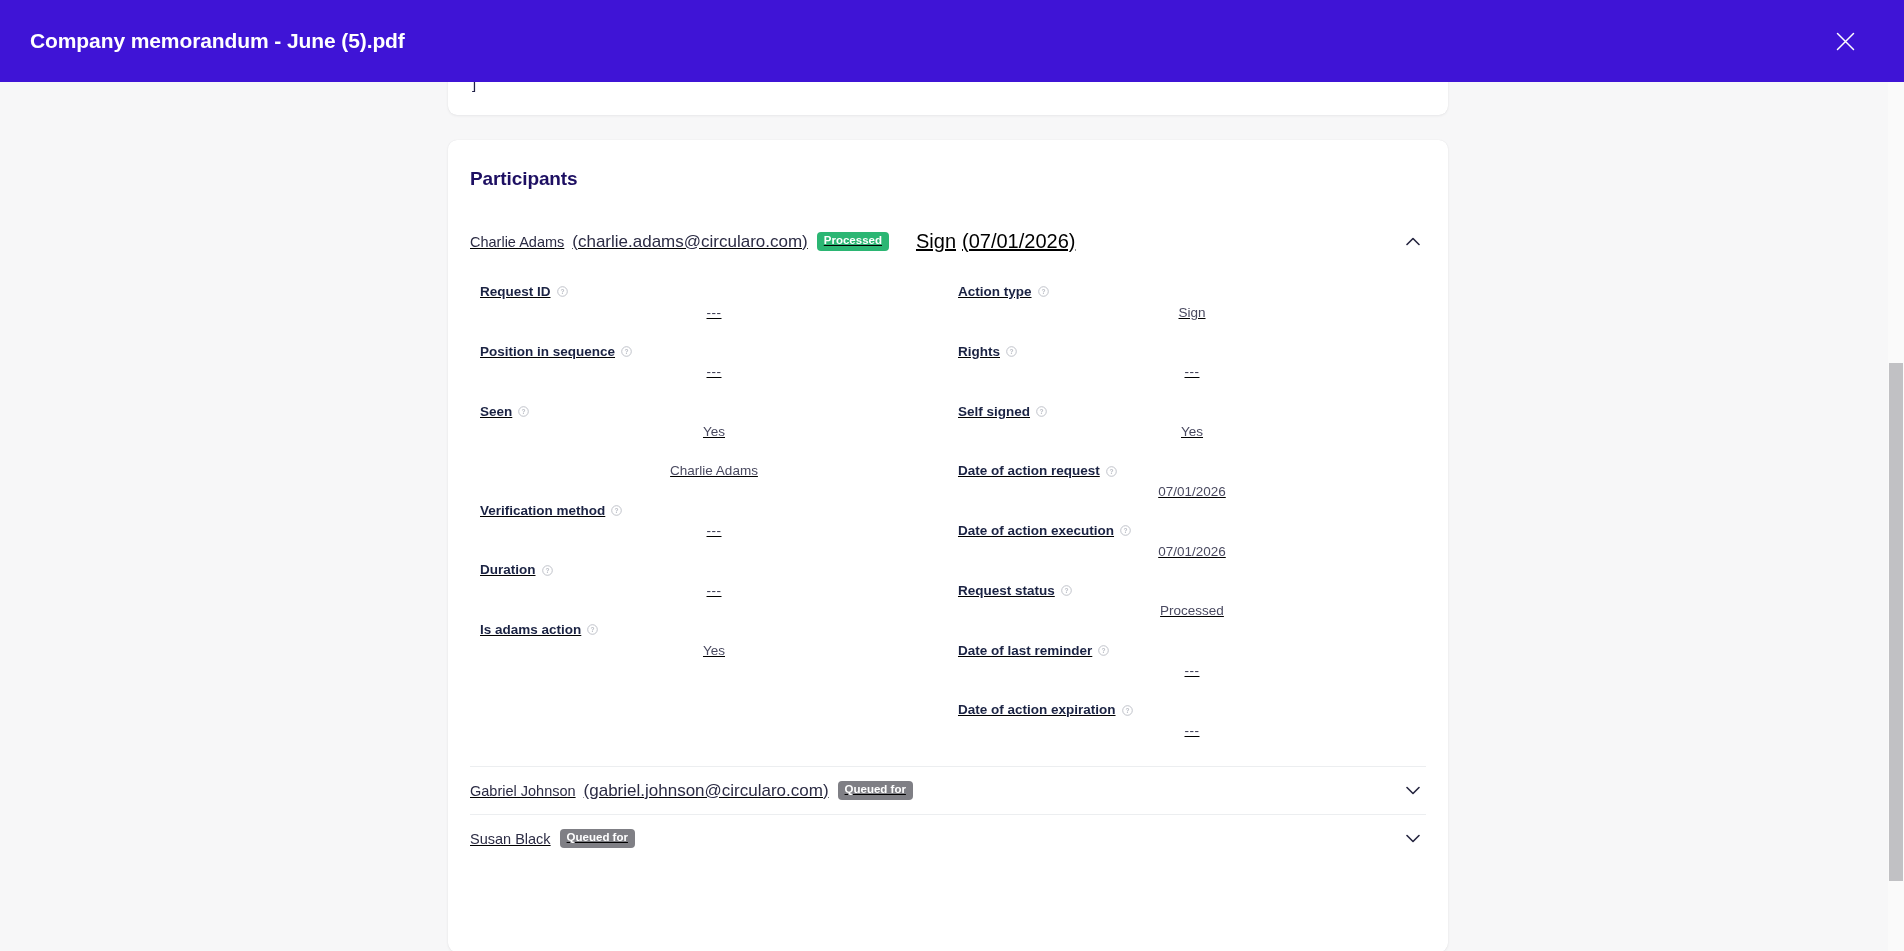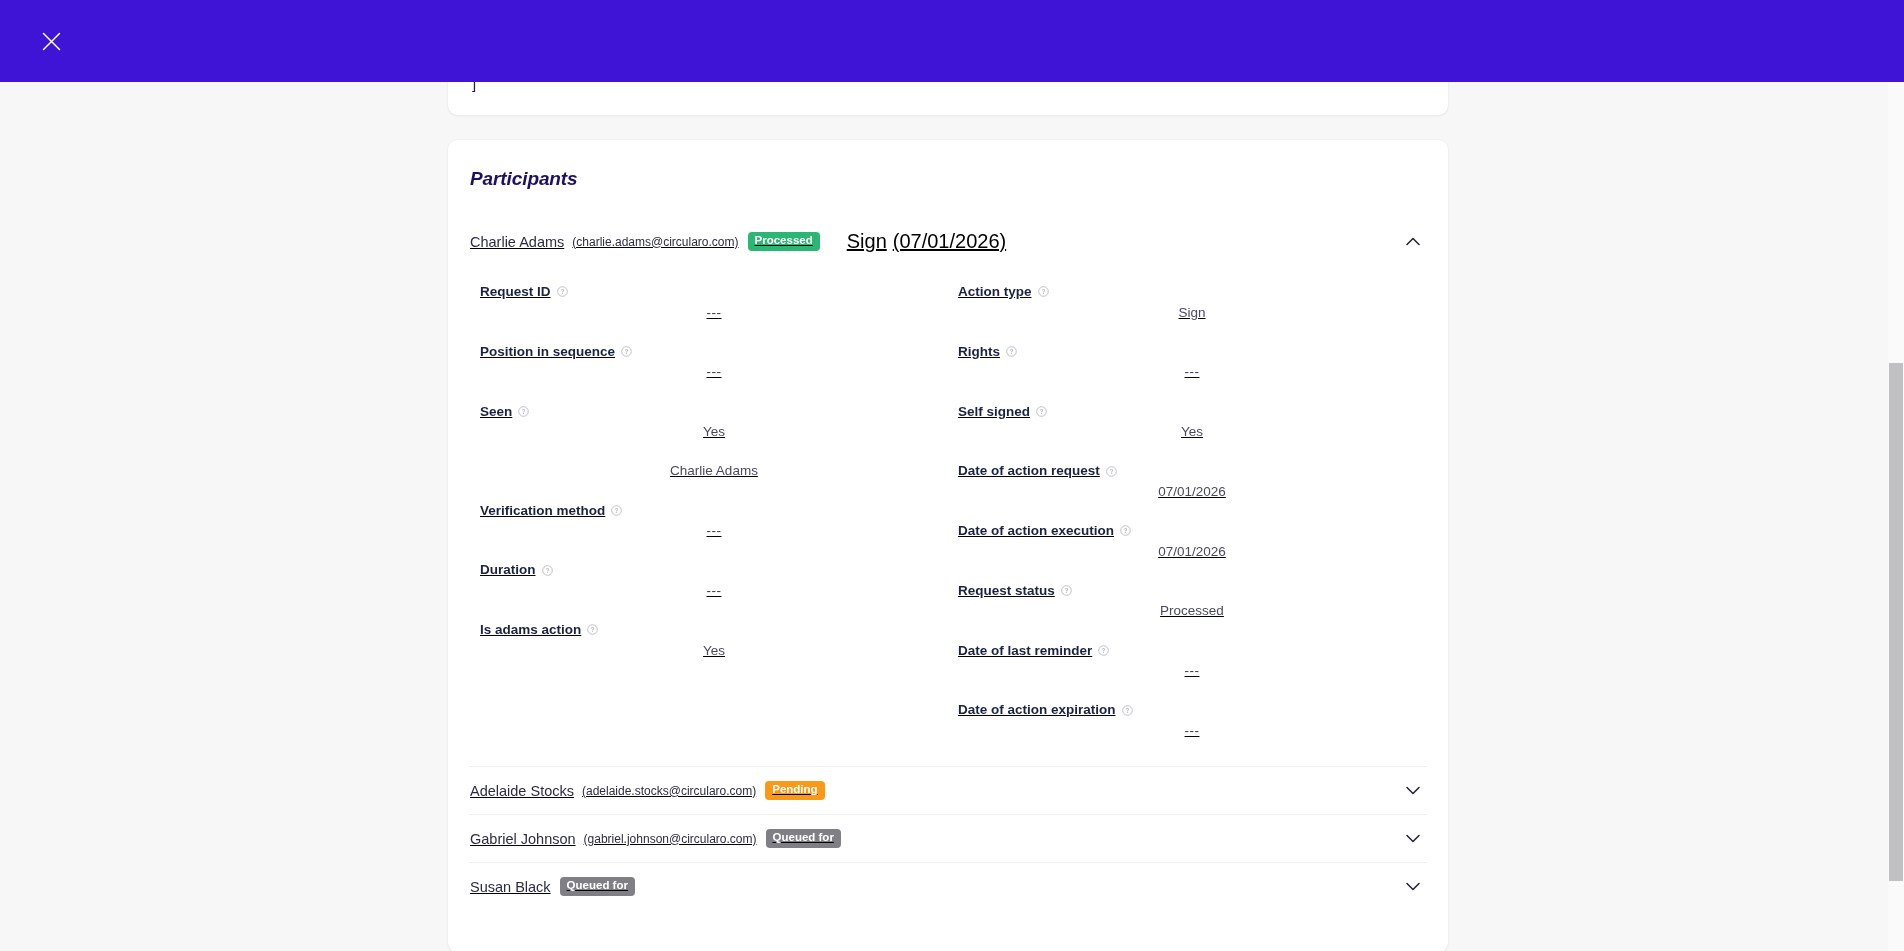--- a/index.html
+++ b/index.html
@@ -88,21 +88,20 @@
   }
 
   .section-title {
     position: absolute;
     left: 22px;
     top: 28px;
     font-size: 19px;
     font-weight: bold;
     color: #1d0f62;
     letter-spacing: -0.1px;
-    font-style: italic;
   }
 
   
   .participants-list {
     position: absolute;
     left: 22px;
     top: 78px;
     width: 956px;
     text-decoration: underline;
   }
@@ -119,21 +118,21 @@
     height: 47px;
     cursor: pointer;
     padding-right: 40px;
   }
   .p-name {
     font-size: 14.5px;
     color: #2c2c44;
     white-space: nowrap;
   }
   .p-email {
-    font-size: 12px;
+    font-size: 17px;
     color: #2c2c44;
     margin-left: 8px;
     white-space: nowrap;
   }
   .badge {
     display: inline-block;
     margin-left: 9px;
     padding: 3px 7px 4px 7px;
     border-radius: 4px;
     font-size: 11.5px;
@@ -219,20 +218,21 @@
     height: 518px;
     background: #c1c1c4;
     border-radius: 0;
     cursor: pointer;
   }
 </style>
 </head>
 <body>
 
 <div class="modal-header">
+  <div class="modal-title">Company memorandum - June (5).pdf</div>
   <button class="close-btn" aria-label="Close">
     <span>
       <svg width="19" height="19" viewBox="0 0 19 19" fill="none">
         <path d="M1.5 1.5 L17.5 17.5 M17.5 1.5 L1.5 17.5" stroke="#ffffff" stroke-width="1.5" stroke-linecap="round"></path>
       </svg>
     </span>
   </button>
 </div>
 
 <div class="modal-body">
@@ -450,32 +450,20 @@
                       <text x="5.5" y="8" font-size="6.6" fill="#b9bcc4" text-anchor="middle" font-family="Liberation Sans, sans-serif">?</text>
                     </svg>
                 </span>
               </div>
               <div class="field-value empty">---</div>
             </div>
           </div>
         </div>
       </div>
 
-      <div class="participant">
-        <div class="p-head">
-          <span class="p-name">Adelaide Stocks</span>
-          <span class="p-email">(adelaide.stocks@circularo.com)</span>
-          <span class="badge badge-pending">Pending</span>
-          <span class="chev">
-            <svg width="14" height="9" viewBox="0 0 14 9" fill="none">
-              <path d="M1 1.5 L7 7.5 L13 1.5" stroke="#25253f" stroke-width="1.6" stroke-linecap="round" stroke-linejoin="round"></path>
-            </svg>
-          </span>
-        </div>
-      </div>
 
       <div class="participant">
         <div class="p-head">
           <span class="p-name">Gabriel Johnson</span>
           <span class="p-email">(gabriel.johnson@circularo.com)</span>
           <span class="badge badge-queued">Queued for</span>
           <span class="chev">
             <svg width="14" height="9" viewBox="0 0 14 9" fill="none">
               <path d="M1 1.5 L7 7.5 L13 1.5" stroke="#25253f" stroke-width="1.6" stroke-linecap="round" stroke-linejoin="round"></path>
             </svg>

